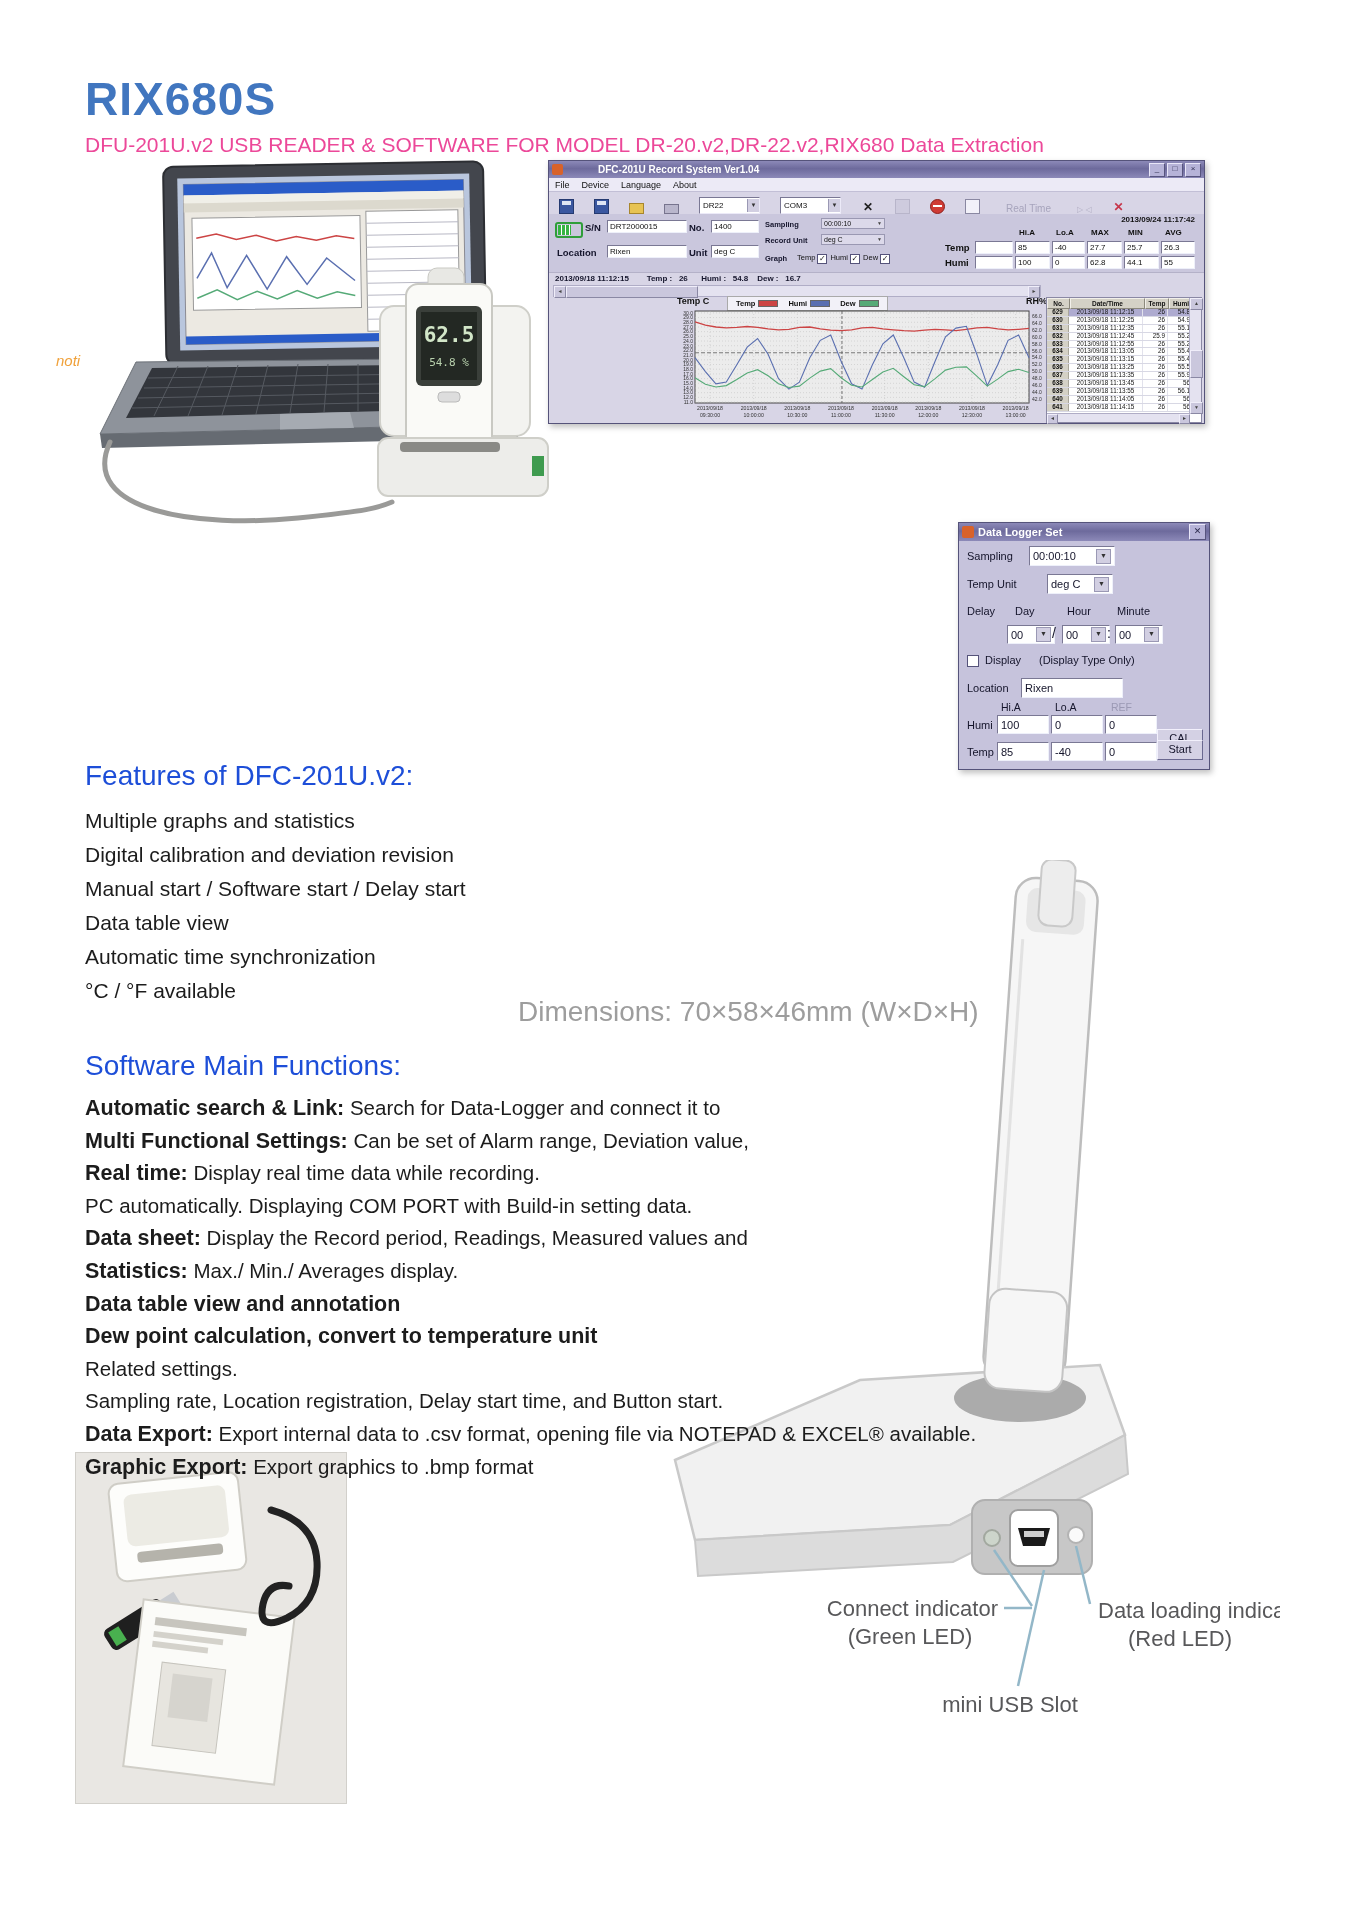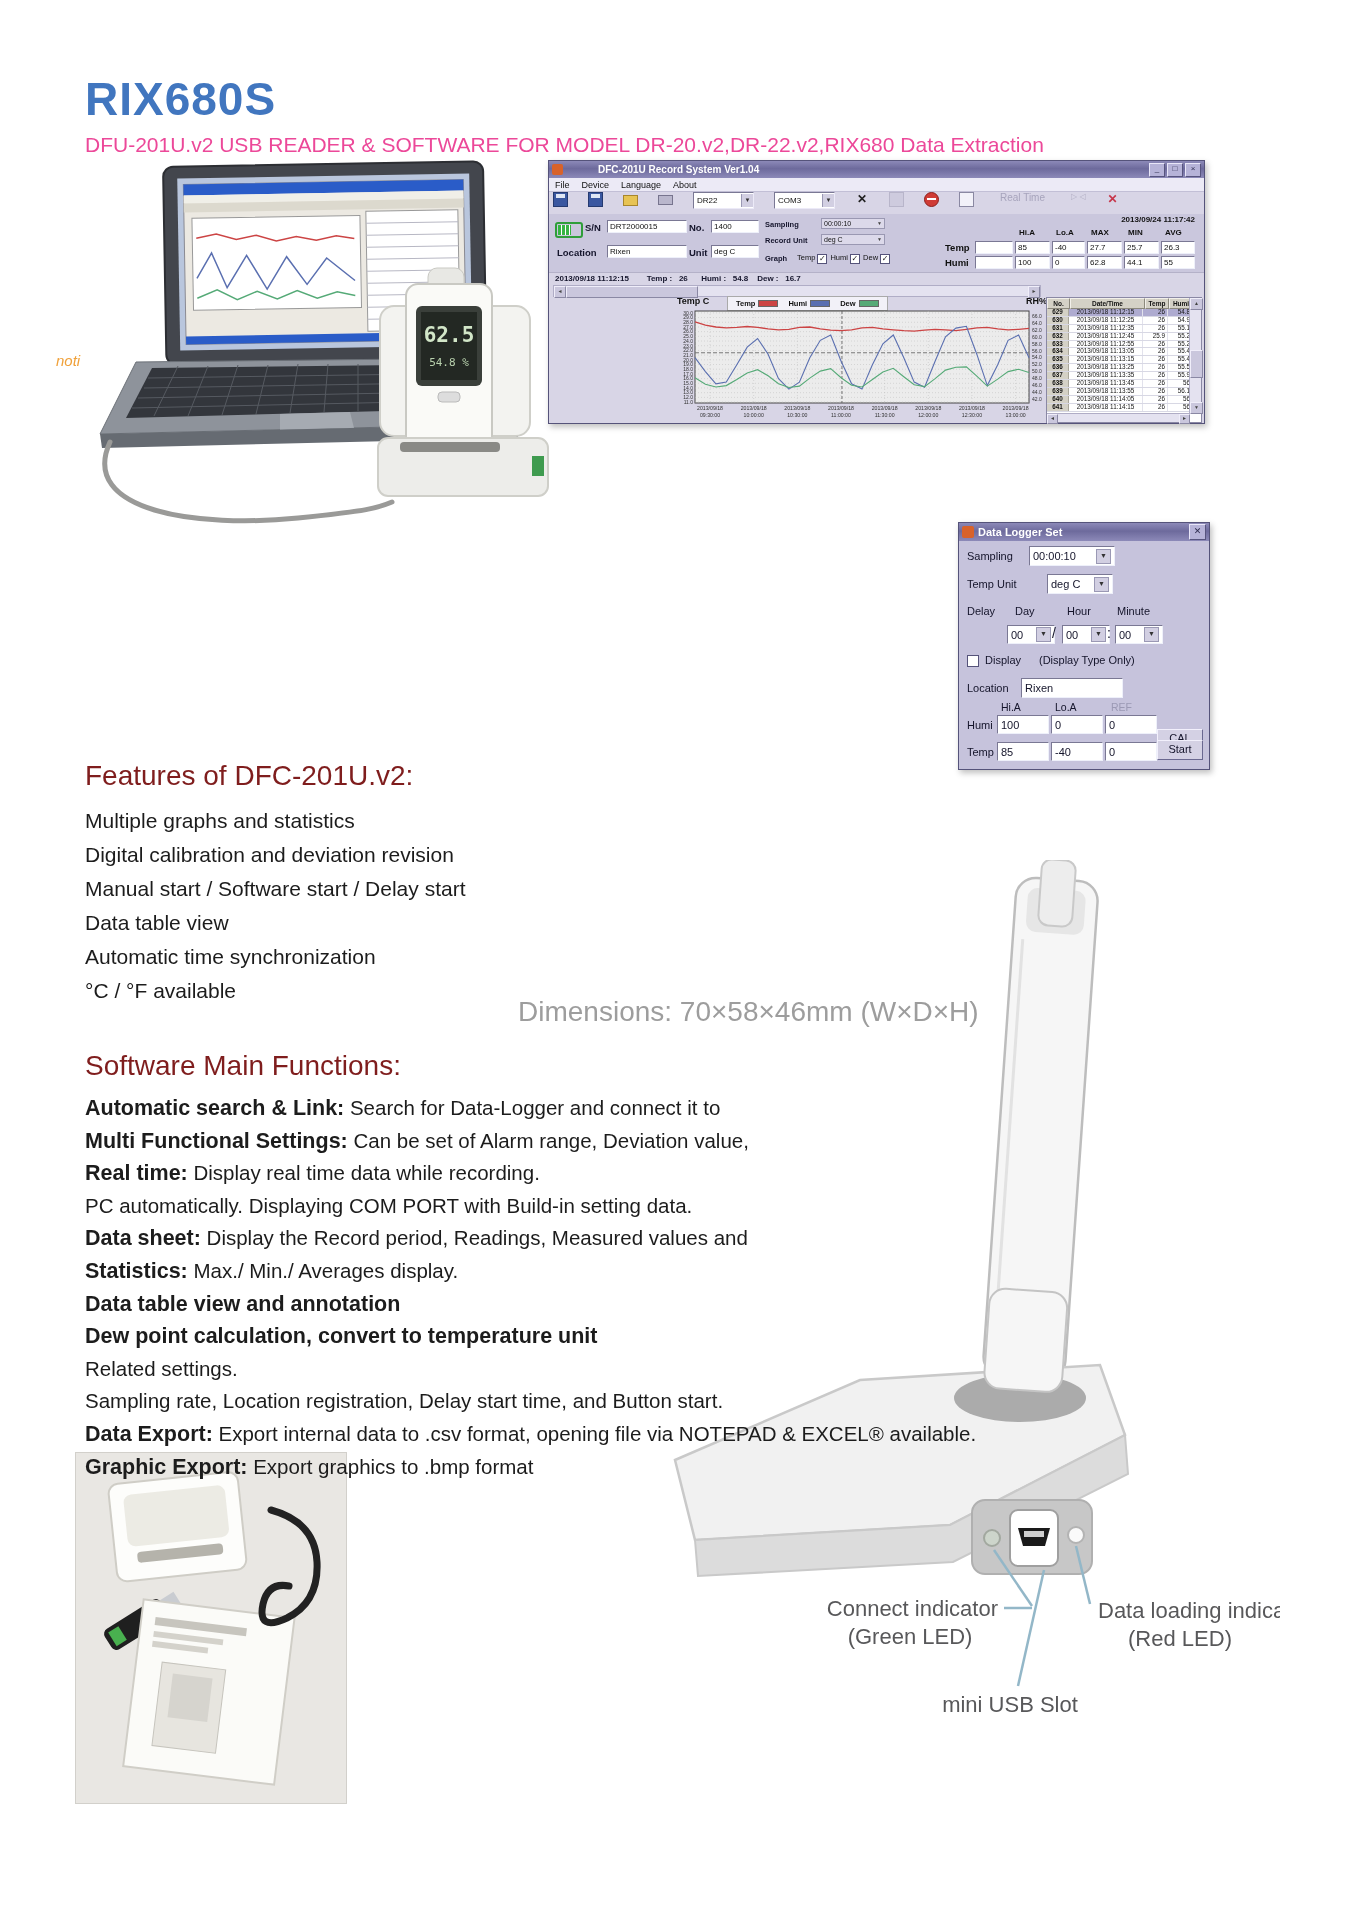--- a/index.html
+++ b/index.html
@@ -4,21 +4,21 @@
 <style>
   html,body{margin:0;padding:0;background:#888;}
   #page{position:relative;width:1357px;height:1920px;background:#fff;overflow:hidden;
         font-family:"Liberation Sans",sans-serif;margin:0 auto;}
   .abs{position:absolute;}
 
   
   #page-title{left:85px;top:72px;font-size:46px;font-weight:bold;color:#4176bf;letter-spacing:1px;}
   #page-subtitle{left:85px;top:133px;font-size:21px;color:#ec4899;}
   #watermark{left:56px;top:352px;font-size:15px;color:#f0a13a;font-style:italic;}
-  .orange-h{font-size:28px;color:#7f1d1d;}
+  .orange-h{font-size:28px;color:#1d4ed8;}
   #features-h{left:85px;top:760px;}
   #features-list{left:85px;top:804px;font-size:21px;color:#1c1c1c;}
   #features-list div{line-height:34px;}
   #dims-note{left:518px;top:996px;font-size:28px;color:#9d9d9d;z-index:3;}
   #functions-h{left:85px;top:1050px;z-index:3;}
   #functions-list{left:85px;top:1092px;font-size:20.5px;color:#1c1c1c;z-index:3;}
   #functions-list div{line-height:32.6px;white-space:nowrap;}
   #functions-list b{font-size:21.5px;}
 
   
@@ -26,21 +26,21 @@
       border:1px solid #55537a;font-size:9px;color:#111;z-index:4;box-shadow:2px 3px 6px rgba(0,0,0,.25);}
   #rw-titlebar{left:0;top:0;right:0;height:17px;background:linear-gradient(#9é);
       background:linear-gradient(#8c89b8,#6d6a9c 45%,#8c89b8);display:flex;align-items:center;padding:0 3px;}
   #rw-titlebar .ticon{width:11px;height:11px;background:#d8622a;border-radius:2px;margin-right:4px;flex:none;}
   #rw-titlebar .ttext{color:#fff;font-weight:bold;font-size:10px;flex:1;white-space:nowrap;overflow:hidden;margin-left:31px;}
   .winbtn{width:14px;height:12px;margin-left:2px;background:#b6b3d8;border:1px solid;
       border-color:#e8e6f8 #57547e #57547e #e8e6f8;font-size:8px;line-height:10px;text-align:center;color:#2e2c4e;flex:none;}
   #rw-menu{left:0;top:17px;right:0;height:13px;background:#eceaf6;border-bottom:1px solid #c2bfd6;
       display:flex;gap:12px;align-items:center;padding:0 6px;font-size:9px;}
   #rw-toolbar{left:0;top:31px;right:0;height:22px;background:#d8d5e6;border-bottom:1px solid #bdbad2;
-      display:flex;align-items:flex-start;gap:20px;padding:0 4px;}
+      display:flex;align-items:flex-end;gap:20px;padding:0 10px;}
   .tbi{width:13px;height:13px;flex:none;position:relative;}
   .i-disk{background:#3a57a0;border:1px solid #253a70;}
   .i-disk:after{content:"";position:absolute;left:2px;top:1px;right:2px;height:4px;background:#dfe6f4;}
   .i-open{background:#e7c353;border:1px solid #a8862c;height:9px;margin-top:3px;}
   .i-print{background:#b9b6cc;border:1px solid #77748e;height:8px;margin-top:3px;}
   .dd{height:15px;background:#fff;border:1px solid;border-color:#7a7894 #eceaf8 #eceaf8 #7a7894;
       font-size:8px;display:flex;align-items:center;padding-left:3px;width:56px;flex:none;}
   .dd .arr{margin-left:auto;width:11px;height:13px;background:#d2cfe2;border-left:1px solid #9a98b4;
       font-size:6px;line-height:13px;text-align:center;color:#333;}
   .i-x{font-size:12px;font-weight:bold;color:#222;width:14px;text-align:center;}

